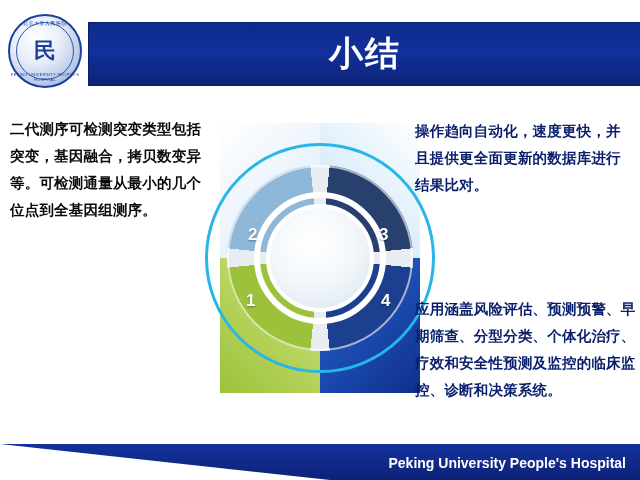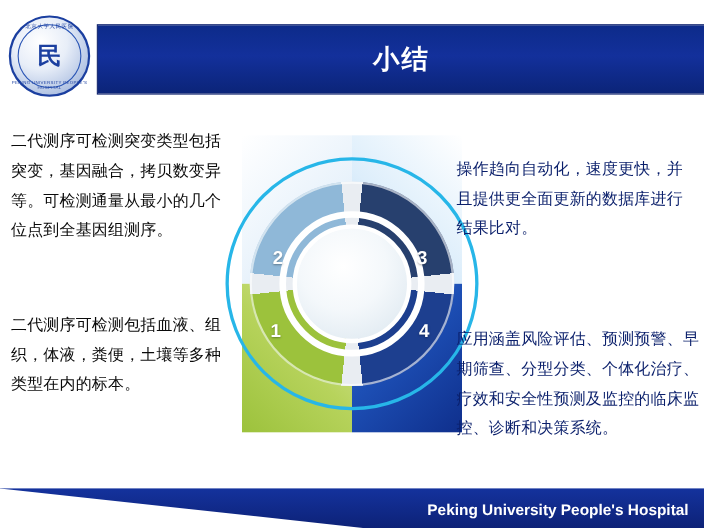--- a/index.html
+++ b/index.html
@@ -12,21 +12,21 @@
   .slide{position:absolute;inset:0;background:#fff;}
 
   
   .header-bar{
     position:absolute;left:88px;top:22px;width:552px;height:62px;
     background:linear-gradient(180deg,#0d2b8a 0%,#13309b 45%,#0b2478 100%);
     border:1px solid #0a1f6b;
     display:flex;align-items:center;justify-content:center;
   }
   .header-title{
-    color:#ffffff;font-size:24px;font-weight:bold;letter-spacing:2px;
+    color:#ffffff;font-size:34px;font-weight:bold;letter-spacing:2px;
   }
   .logo{
     position:absolute;left:8px;top:14px;width:74px;height:74px;border-radius:50%;
     background:radial-gradient(circle at 38% 32%, #ffffff 0%, #e8eef8 38%, #b9c9e6 70%, #8ea6d2 100%);
     border:2px solid #1b3fa0;
     display:flex;align-items:center;justify-content:center;
     box-sizing:border-box;
   }
   .logo-inner{
     width:56px;height:56px;border-radius:50%;
@@ -95,25 +95,25 @@
     position:absolute;color:#ffffff;font-size:17px;font-weight:bold;
     text-shadow:0 1px 2px rgba(0,0,0,.35);
   }
   .num.n1{left:61px;top:183px;}
   .num.n2{left:63px;top:117px;}
   .num.n3{left:194px;top:117px;}
   .num.n4{left:196px;top:183px;}
 
   
   .txt{
-    position:absolute;font-size:14.5px;font-weight:normal;line-height:27px;
+    position:absolute;font-size:14.5px;font-weight:bold;line-height:27px;
     letter-spacing:.2px;
   }
   .txt-tl{left:10px;top:116px;width:200px;color:#0a0a0a;}
-  .txt-tr{left:415px;top:118px;width:218px;color:#0a1f6b;margin-top:23px;}
+  .txt-tr{left:415px;top:118px;width:218px;color:#0a1f6b;}
   .txt-bl{left:10px;top:283px;width:200px;color:#0a0a0a;}
   .txt-br{left:415px;top:280px;width:222px;color:#0a1f6b;margin-top:16px;}
 
   
   .footer{
     position:absolute;left:0;bottom:0;width:640px;height:36px;
     background:linear-gradient(180deg,#14329d 0%, #0d2277 100%);
   }
   .footer-tri{
     position:absolute;left:0;bottom:0;width:0;height:0;
@@ -151,21 +151,20 @@
     <div class="donut-inner-ring"></div>
     <div class="donut-hole"></div>
     <div class="num n1">1</div>
     <div class="num n2">2</div>
     <div class="num n3">3</div>
     <div class="num n4">4</div>
   </div>
 
   <div class="txt txt-tl">二代测序可检测突变类型包括突变，基因融合，拷贝数变异等。可检测通量从最小的几个位点到全基因组测序。</div>
   <div class="txt txt-tr">操作趋向自动化，速度更快，并且提供更全面更新的数据库进行结果比对。</div>
-  <div class="txt txt-bl">二代测序可检测包括血液、组织，体液，粪便，土壤等多种类型在内的标本。</div>
   <div class="txt txt-br">应用涵盖风险评估、预测预警、早期筛查、分型分类、个体化治疗、疗效和安全性预测及监控的临床监控、诊断和决策系统。</div>
 
   <div class="footer">
     <div class="footer-tri"></div>
     <div class="footer-text">Peking University People's Hospital</div>
   </div>
 
 </div>
 
 </body></html>

